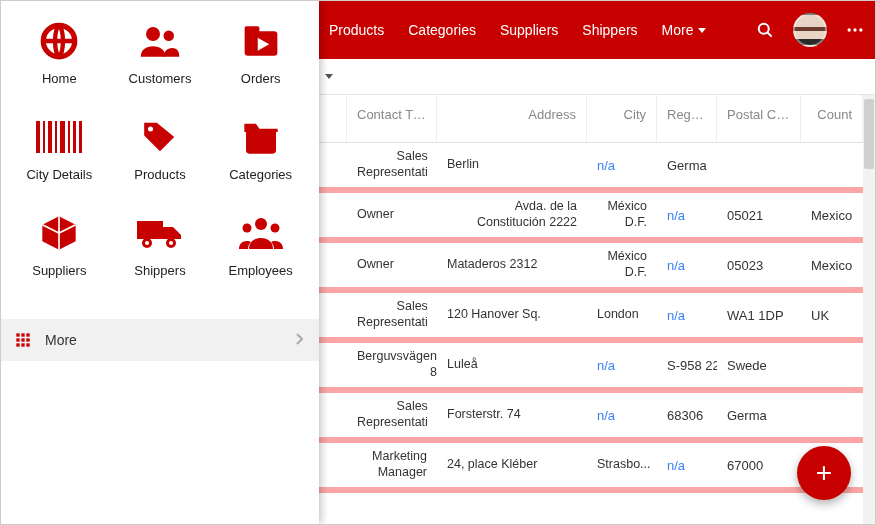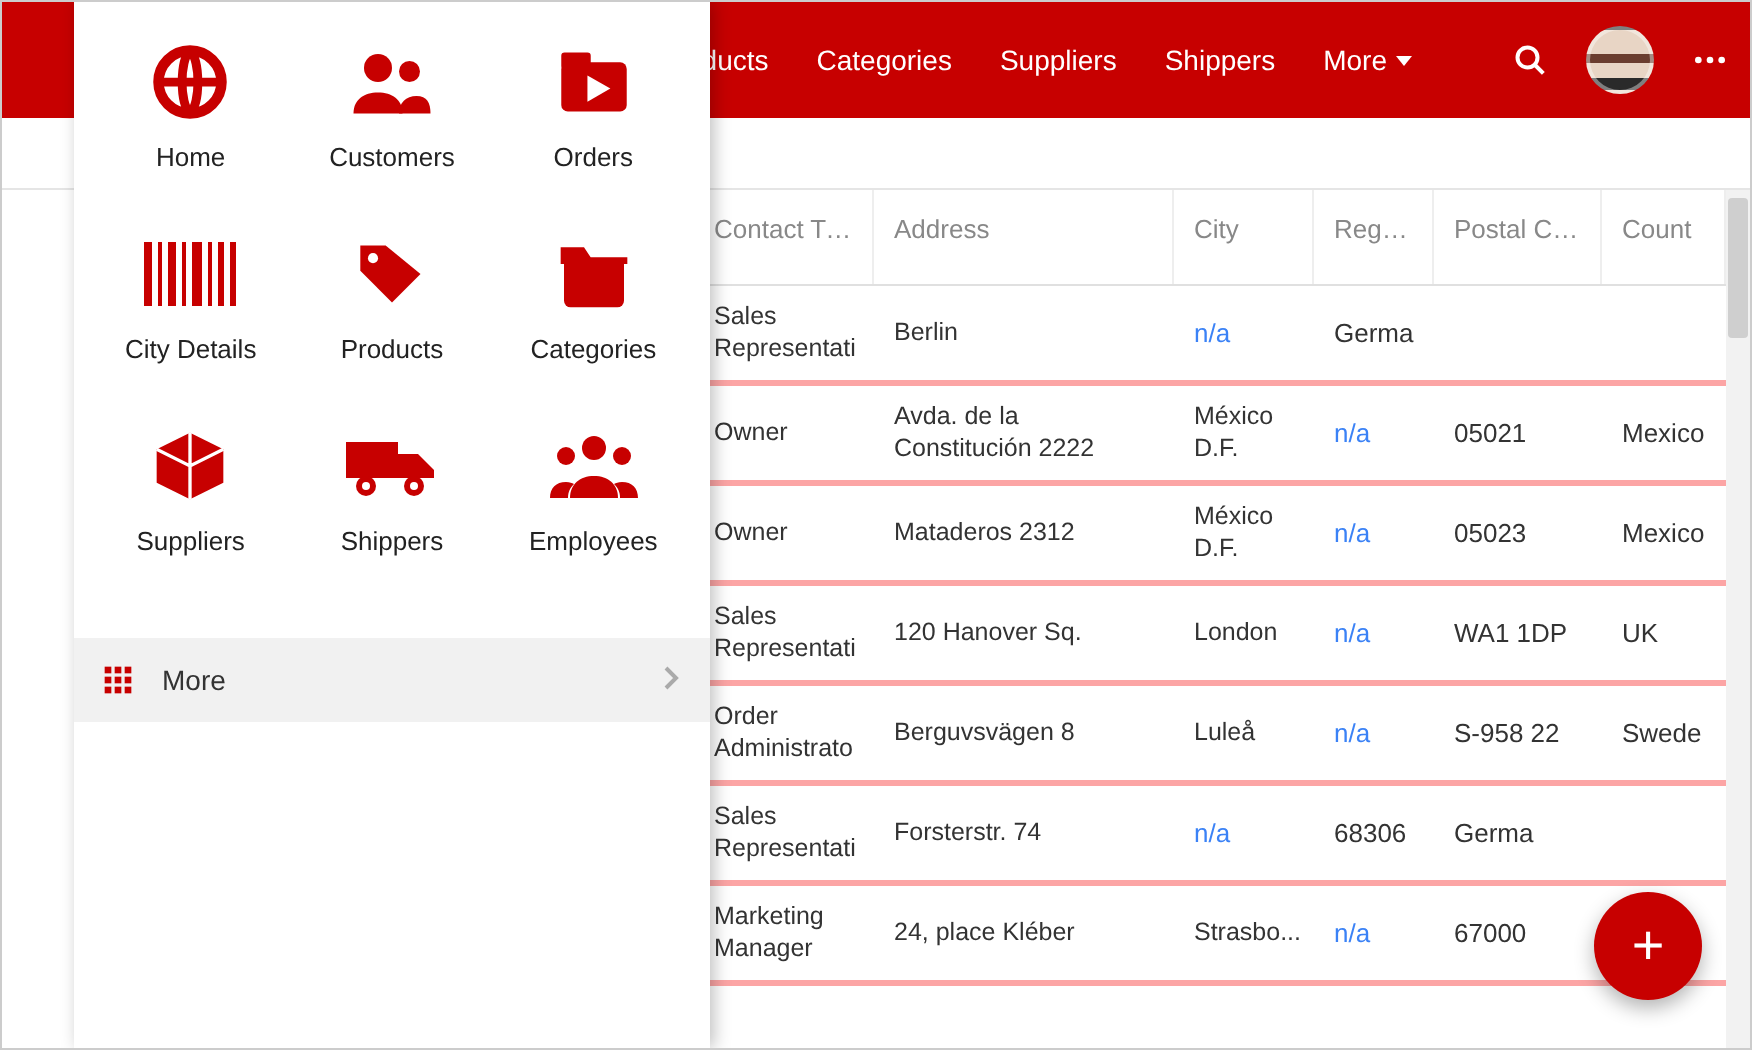--- a/index.html
+++ b/index.html
@@ -9,31 +9,31 @@
   .nav-items { display: flex; gap: 24px; align-items: center; font-size: 14px; }
   .nav-item { cursor: pointer; white-space: nowrap; }
   .nav-more { display: flex; align-items: center; gap: 4px; }
   .caret-down { width: 0; height: 0; border-left: 4px solid transparent; border-right: 4px solid transparent; border-top: 5px solid #fff; }
   .topbar-right { margin-left: auto; display: flex; align-items: center; gap: 18px; }
   .search-icon svg, .dots-icon svg { display: block; }
   .avatar { width: 34px; height: 34px; border-radius: 50%; background: linear-gradient(180deg,#e8d5c5 0 40%,#6a3d2f 40% 55%,#e8d5c5 55% 80%,#2a2a2a 80% 100%); border: 2px solid rgba(255,255,255,.4); }
   .subbar { height: 36px; border-bottom: 1px solid #e5e5e5; display: flex; align-items: center; padding-left: 318px; color: #555; font-size: 13px; }
   .subbar .caret-down2 { width: 0; height: 0; border-left: 4px solid transparent; border-right: 4px solid transparent; border-top: 5px solid #555; margin-left: 6px; }
   .content { position: absolute; top: 94px; left: 318px; right: 0; bottom: 0; overflow: hidden; background: #fff; }
-  .grid-header, .grid-row { display: grid; grid-template-columns: 28px 90px 150px 70px 60px 84px 62px; font-size: 13px; }
+  .grid-header, .grid-row { display: grid; grid-template-columns: 28px 90px 150px 70px 60px 84px 62px; font-size: 13px; text-align: right; }
   .grid-header { background: #fff; color: #888; height: 48px; border-bottom: 1px solid #e0e0e0; }
   .grid-header .cell { padding: 12px 10px 10px 10px; border-right: 1px solid #eee; white-space: nowrap; overflow: hidden; text-overflow: ellipsis; }
   .grid-header .cell:first-child { border-right: 1px solid #eee; }
-  .grid-row { height: 50px; border-bottom: 3px solid #fca5a5; color: #333; }
+  .grid-row { height: 50px; border-bottom: 6px solid #fca5a5; color: #333; }
   .grid-row .cell { padding: 8px 10px; display: flex; align-items: center; overflow: hidden; white-space: nowrap; text-overflow: ellipsis; }
   .grid-row .cell.wrap { white-space: normal; line-height: 1.25; font-size: 12.5px; }
   .grid-row .cell.na { color: #3b82f6; }
   .strip { width: 28px; }
   .fab { position: absolute; right: 24px; bottom: 24px; width: 54px; height: 54px; border-radius: 50%; background: #c70000; color: #fff; display: flex; align-items: center; justify-content: center; font-size: 28px; box-shadow: 0 4px 10px rgba(0,0,0,.3); cursor: pointer; z-index: 20; }
-  .sidebar { position: absolute; top: 0; left: 0; width: 318px; height: 100%; background: #fff; box-shadow: 2px 0 8px rgba(0,0,0,.25); z-index: 50; display: flex; flex-direction: column; margin-left: 36px; }
+  .sidebar { position: absolute; top: 0; left: 0; width: 318px; height: 100%; background: #fff; box-shadow: 2px 0 8px rgba(0,0,0,.25); z-index: 50; display: flex; flex-direction: column; }
   .tiles { display: grid; grid-template-columns: repeat(3, 1fr); padding: 18px 8px 8px 8px; }
   .tile { display: flex; flex-direction: column; align-items: center; justify-content: flex-start; height: 96px; cursor: pointer; font-size: 13px; color: #222; gap: 8px; }
   .tile .ico { height: 44px; width: 56px; display: flex; align-items: center; justify-content: center; color: #c70000; }
   .tile .ico svg { fill: #c70000; }
   .more-row { margin-top: 4px; height: 42px; background: #f1f1f1; display: flex; align-items: center; padding: 0 14px; gap: 14px; font-size: 14px; color: #333; cursor: pointer; }
   .more-row .grid-icon { width: 16px; height: 16px; color: #c70000; }
   .more-row .chev { margin-left: auto; color: #aaa; }
   .vscroll { position: absolute; right: 0; top: 94px; bottom: 0; width: 12px; background: #f2f2f2; z-index: 10; }
   .vscroll .thumb { position: absolute; left: 1px; right: 1px; top: 4px; height: 70px; background: #cfcfcf; border-radius: 2px; }
 </style>
@@ -117,21 +117,20 @@
         <div class="cell strip"></div>
         <div class="cell wrap">Sales Representati</div>
         <div class="cell wrap">120 Hanover Sq.</div>
         <div class="cell wrap">London</div>
         <div class="cell na">n/a</div>
         <div class="cell">WA1 1DP</div>
         <div class="cell">UK</div>
       </div>
       <div class="grid-row">
         <div class="cell strip"></div>
-        <div class="cell wrap">Order Administrato</div>
         <div class="cell wrap">Berguvsvägen 8</div>
         <div class="cell wrap">Luleå</div>
         <div class="cell na">n/a</div>
         <div class="cell">S-958 22</div>
         <div class="cell">Swede</div>
       </div>
       <div class="grid-row">
         <div class="cell strip"></div>
         <div class="cell wrap">Sales Representati</div>
         <div class="cell wrap">Forsterstr. 74</div>

